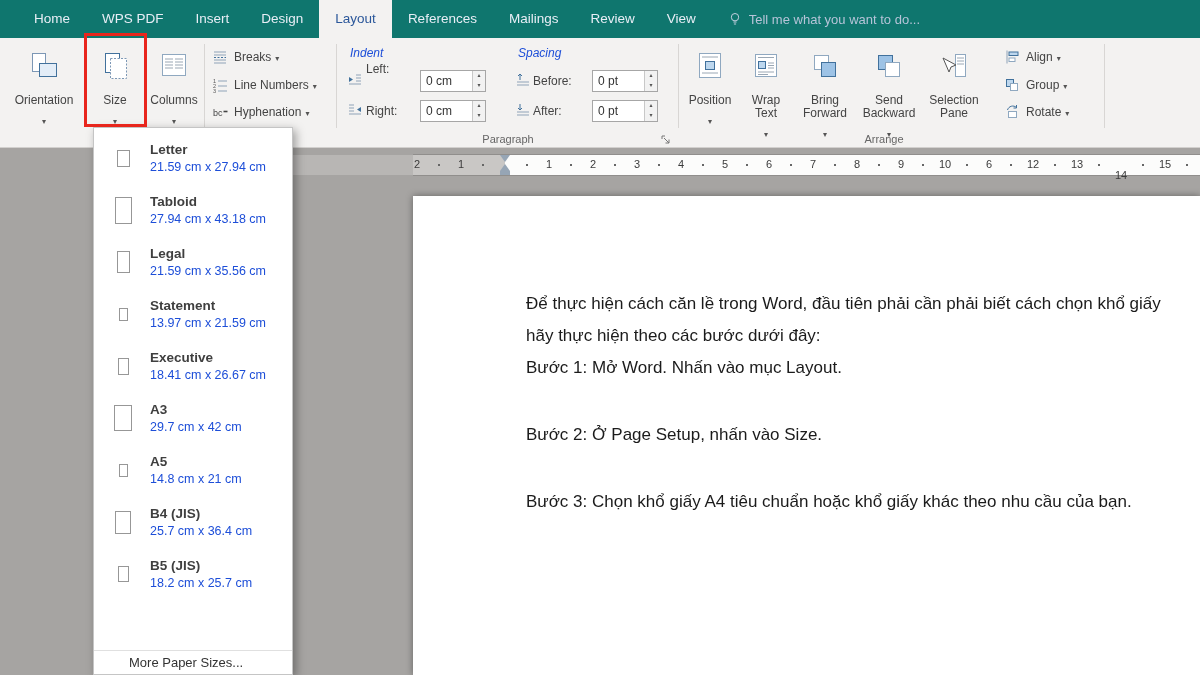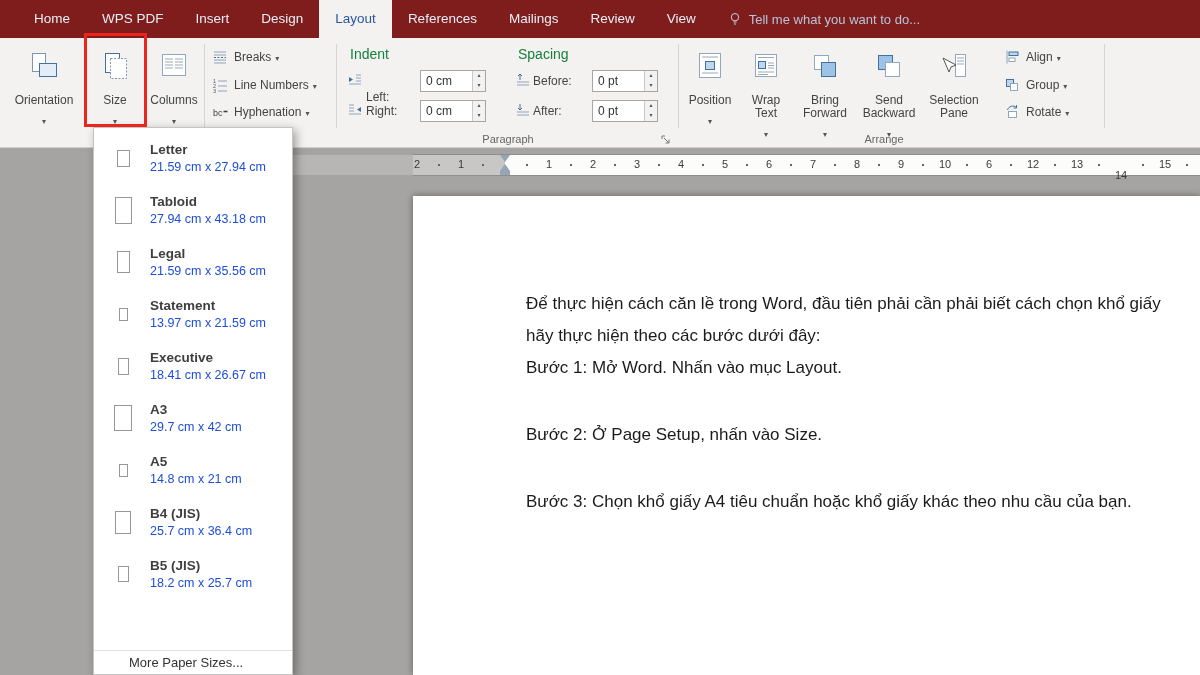--- a/index.html
+++ b/index.html
@@ -3,41 +3,41 @@
 <meta charset="utf-8">
 <style>
   * { box-sizing: border-box; }
   html,body { margin:0; padding:0; }
   body {
     width:1200px; height:675px; overflow:hidden; position:relative;
     font-family:"Liberation Sans","DejaVu Sans",sans-serif;
     background:#a6a4a2;
   }
   
-  .tabbar { position:absolute; left:0; top:0; width:1200px; height:38px; background:#7f1d1d; display:flex; align-items:stretch; z-index:10; }
+  .tabbar { position:absolute; left:0; top:0; width:1200px; height:38px; background:#0f766e; display:flex; align-items:stretch; z-index:10; }
   .tabs { display:flex; padding-left:18px; }
   .tab { padding:0 16px; line-height:38px; font-size:13.5px; color:#e8eef6; cursor:default; white-space:nowrap; }
   .tab.active { background:#f3f2f1; color:#2b579a; }
   .tellme { display:flex; align-items:center; gap:7px; margin-left:16px; color:#b6c4d8; font-size:13px; }
   
   .ribbon { position:absolute; left:0; top:38px; width:1200px; height:110px; background:#f3f2f1; border-bottom:1px solid #d2d0ce; z-index:10; }
   .bigbtn { position:absolute; top:4px; width:56px; height:92px; display:flex; flex-direction:column; align-items:center; padding-top:5px; }
   .bicon { width:30px; height:30px; margin-top:4px; }
   .blabel { margin-top:13px; font-size:12px; color:#444; text-align:center; line-height:13px; }
   .dcaret { margin-top:3px; }
   .dcaret::after { content:"▾"; font-size:8px; color:#555; line-height:8px; }
   .inlinecaret::after { content:"▾"; font-size:8px; color:#555; margin-left:4px; }
   .vsep { position:absolute; top:6px; height:84px; width:1px; background:#d8d6d4; }
   .smallrow { position:absolute; display:flex; align-items:center; gap:6px; height:22px; font-size:12px; color:#444; }
   .sicon { width:16px; height:16px; display:inline-block; }
   .grouplabel { position:absolute; top:95px; font-size:11px; color:#666; text-align:center; }
   .launcher { position:absolute; width:12px; height:12px; }
   
   .pgroup { position:absolute; left:340px; top:0; width:336px; height:110px; }
-  .pghead { position:absolute; font-size:14px; color:#15803d; }
+  .pghead { position:absolute; font-size:12px; color:#1d4ed8;font-style:italic; }
   .pglabel { position:absolute; font-size:12px; color:#444; }
   .mini { position:absolute; width:14px; height:14px; }
   .spin { position:absolute; width:66px; height:22px; background:#fff; border:1px solid #a6a6a6; display:flex; }
   .spinval { flex:1; font-size:12px; color:#333; padding:3px 0 0 5px; }
   .spinbtns { width:13px; border-left:1px solid #c8c8c8; display:flex; flex-direction:column; background:#f2f2f2; }
   .su,.sd { flex:1; text-align:center; }
   .su::after { content:"▴"; font-size:6px; color:#555; line-height:9px; display:block; }
   .sd::after { content:"▾"; font-size:6px; color:#555; line-height:9px; display:block; }
   
   .agroup { position:absolute; left:684px; top:0; width:420px; height:110px; }
@@ -185,21 +185,21 @@
     <div class="pgroup">
       <span class="pghead" style="left:10px;top:8px">Indent</span>
       <span class="pghead" style="left:178px;top:8px">Spacing</span>
 
       <span class="mini" style="left:8px;top:35px">
         <svg width="14" height="14" viewBox="0 0 14 14">
             <path d="M8 2h5M8 5h5M8 8h5M1 11h12" stroke="#8fa3b8" fill="none"></path>
             <path d="M1 4l4 2.5L1 9z" fill="#41719c"></path>
           </svg>
       </span>
-      <span class="pglabel" style="left:26px;top:52px">Left:</span>
+      <span class="pglabel" style="left:26px;top:24px">Left:</span>
       <div class="spin" style="left:80px;top:32px">
         <span class="spinval">0 cm</span>
         <span class="spinbtns">
             <span class="su"></span>
             <span class="sd"></span>
           </span>
       </div>
 
       <span class="mini" style="left:8px;top:65px">
         <svg width="14" height="14" viewBox="0 0 14 14">

